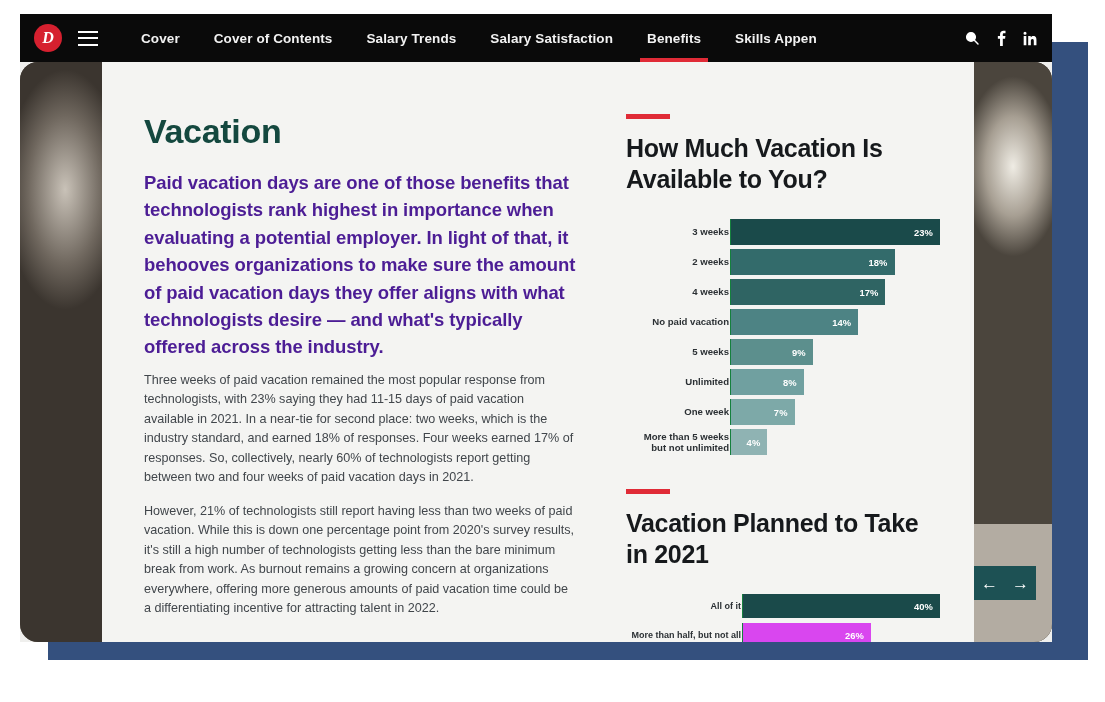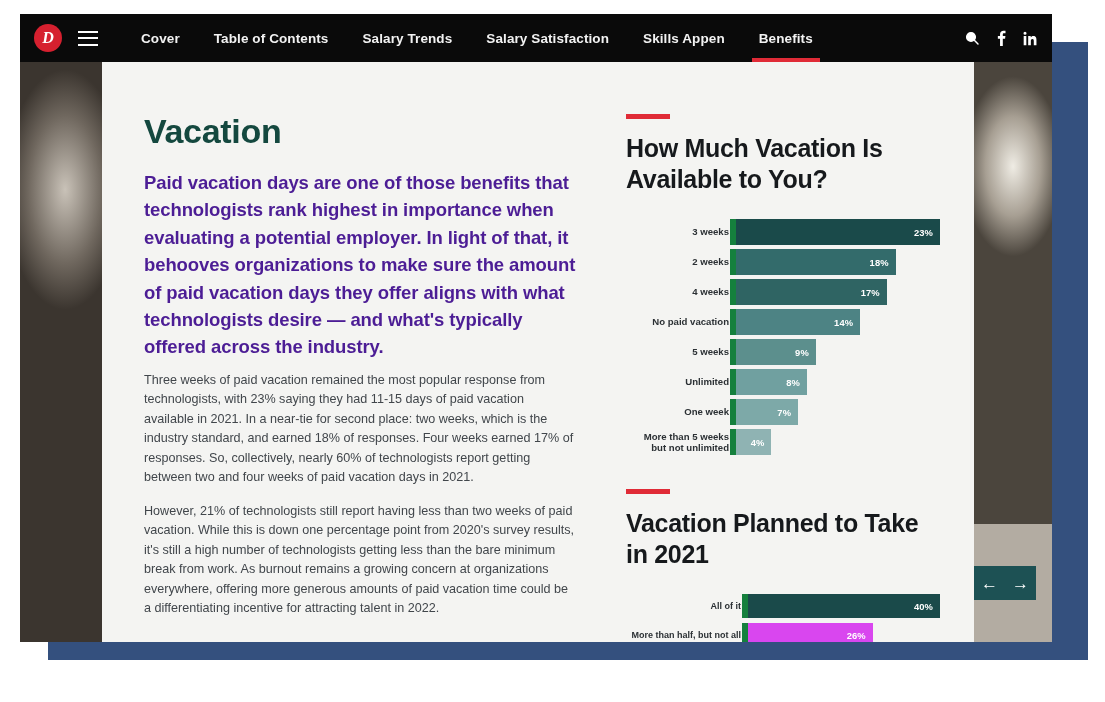--- a/index.html
+++ b/index.html
@@ -132,20 +132,21 @@
     justify-content: center;
   }
   .nav-ico svg { display: block; fill: #ffffff; }
 
   
   .slide {
     position: relative;
     height: 580px;
     background: #d8d4cd;
     overflow: hidden;
+    border-radius: 18px;
   }
 
   
   .photo-left {
     position: absolute;
     left: 0; top: 0;
     width: 82px;
     height: 100%;
     background:
       radial-gradient(ellipse 60px 120px at 55% 22%, #c9c2b8 0%, #6f675e 62%, #3b352f 100%),
@@ -257,21 +258,21 @@
     font-weight: bold;
     color: #2b3034;
     line-height: 1.15;
     white-space: pre-line;
   }
   .chart2 .bar-label { width: 116px; font-size: 9px; }
 
   .bar-track {
     flex: 1;
     height: 100%;
-    border-left: 6px solid #15803d;
+    border-left: 1px solid #15803d;
     position: relative;
     min-width: 0;
   }
 
   .bar {
     height: 100%;
     display: flex;
     align-items: center;
     justify-content: flex-end;
     padding-right: 7px;
@@ -320,25 +321,25 @@
       </div>
 
       <div class="hamburger">
         <i></i>
         <i></i>
         <i></i>
       </div>
 
       <div class="nav-items" id="nav-items">
           <div class="nav-item">Cover</div>
-          <div class="nav-item">Table of Contents</div>
+          <div class="nav-item">Cover of Contents</div>
           <div class="nav-item">Salary Trends</div>
           <div class="nav-item">Salary Satisfaction</div>
+          <div class="nav-item active">Benefits</div>
           <div class="nav-item">Skills Appen</div>
-          <div class="nav-item active">Benefits</div>
         </div>
 
       <div class="nav-right">
         <div class="nav-ico">
           <svg width="16" height="16" viewBox="0 0 24 24" fill="none" stroke="#fff" stroke-width="2.2">
             <circle cx="10.5" cy="10.5" r="6.5"></circle>
             <line x1="15.5" y1="15.5" x2="21" y2="21" stroke-linecap="round"></line>
           </svg>
         </div>
         <div class="nav-ico">

